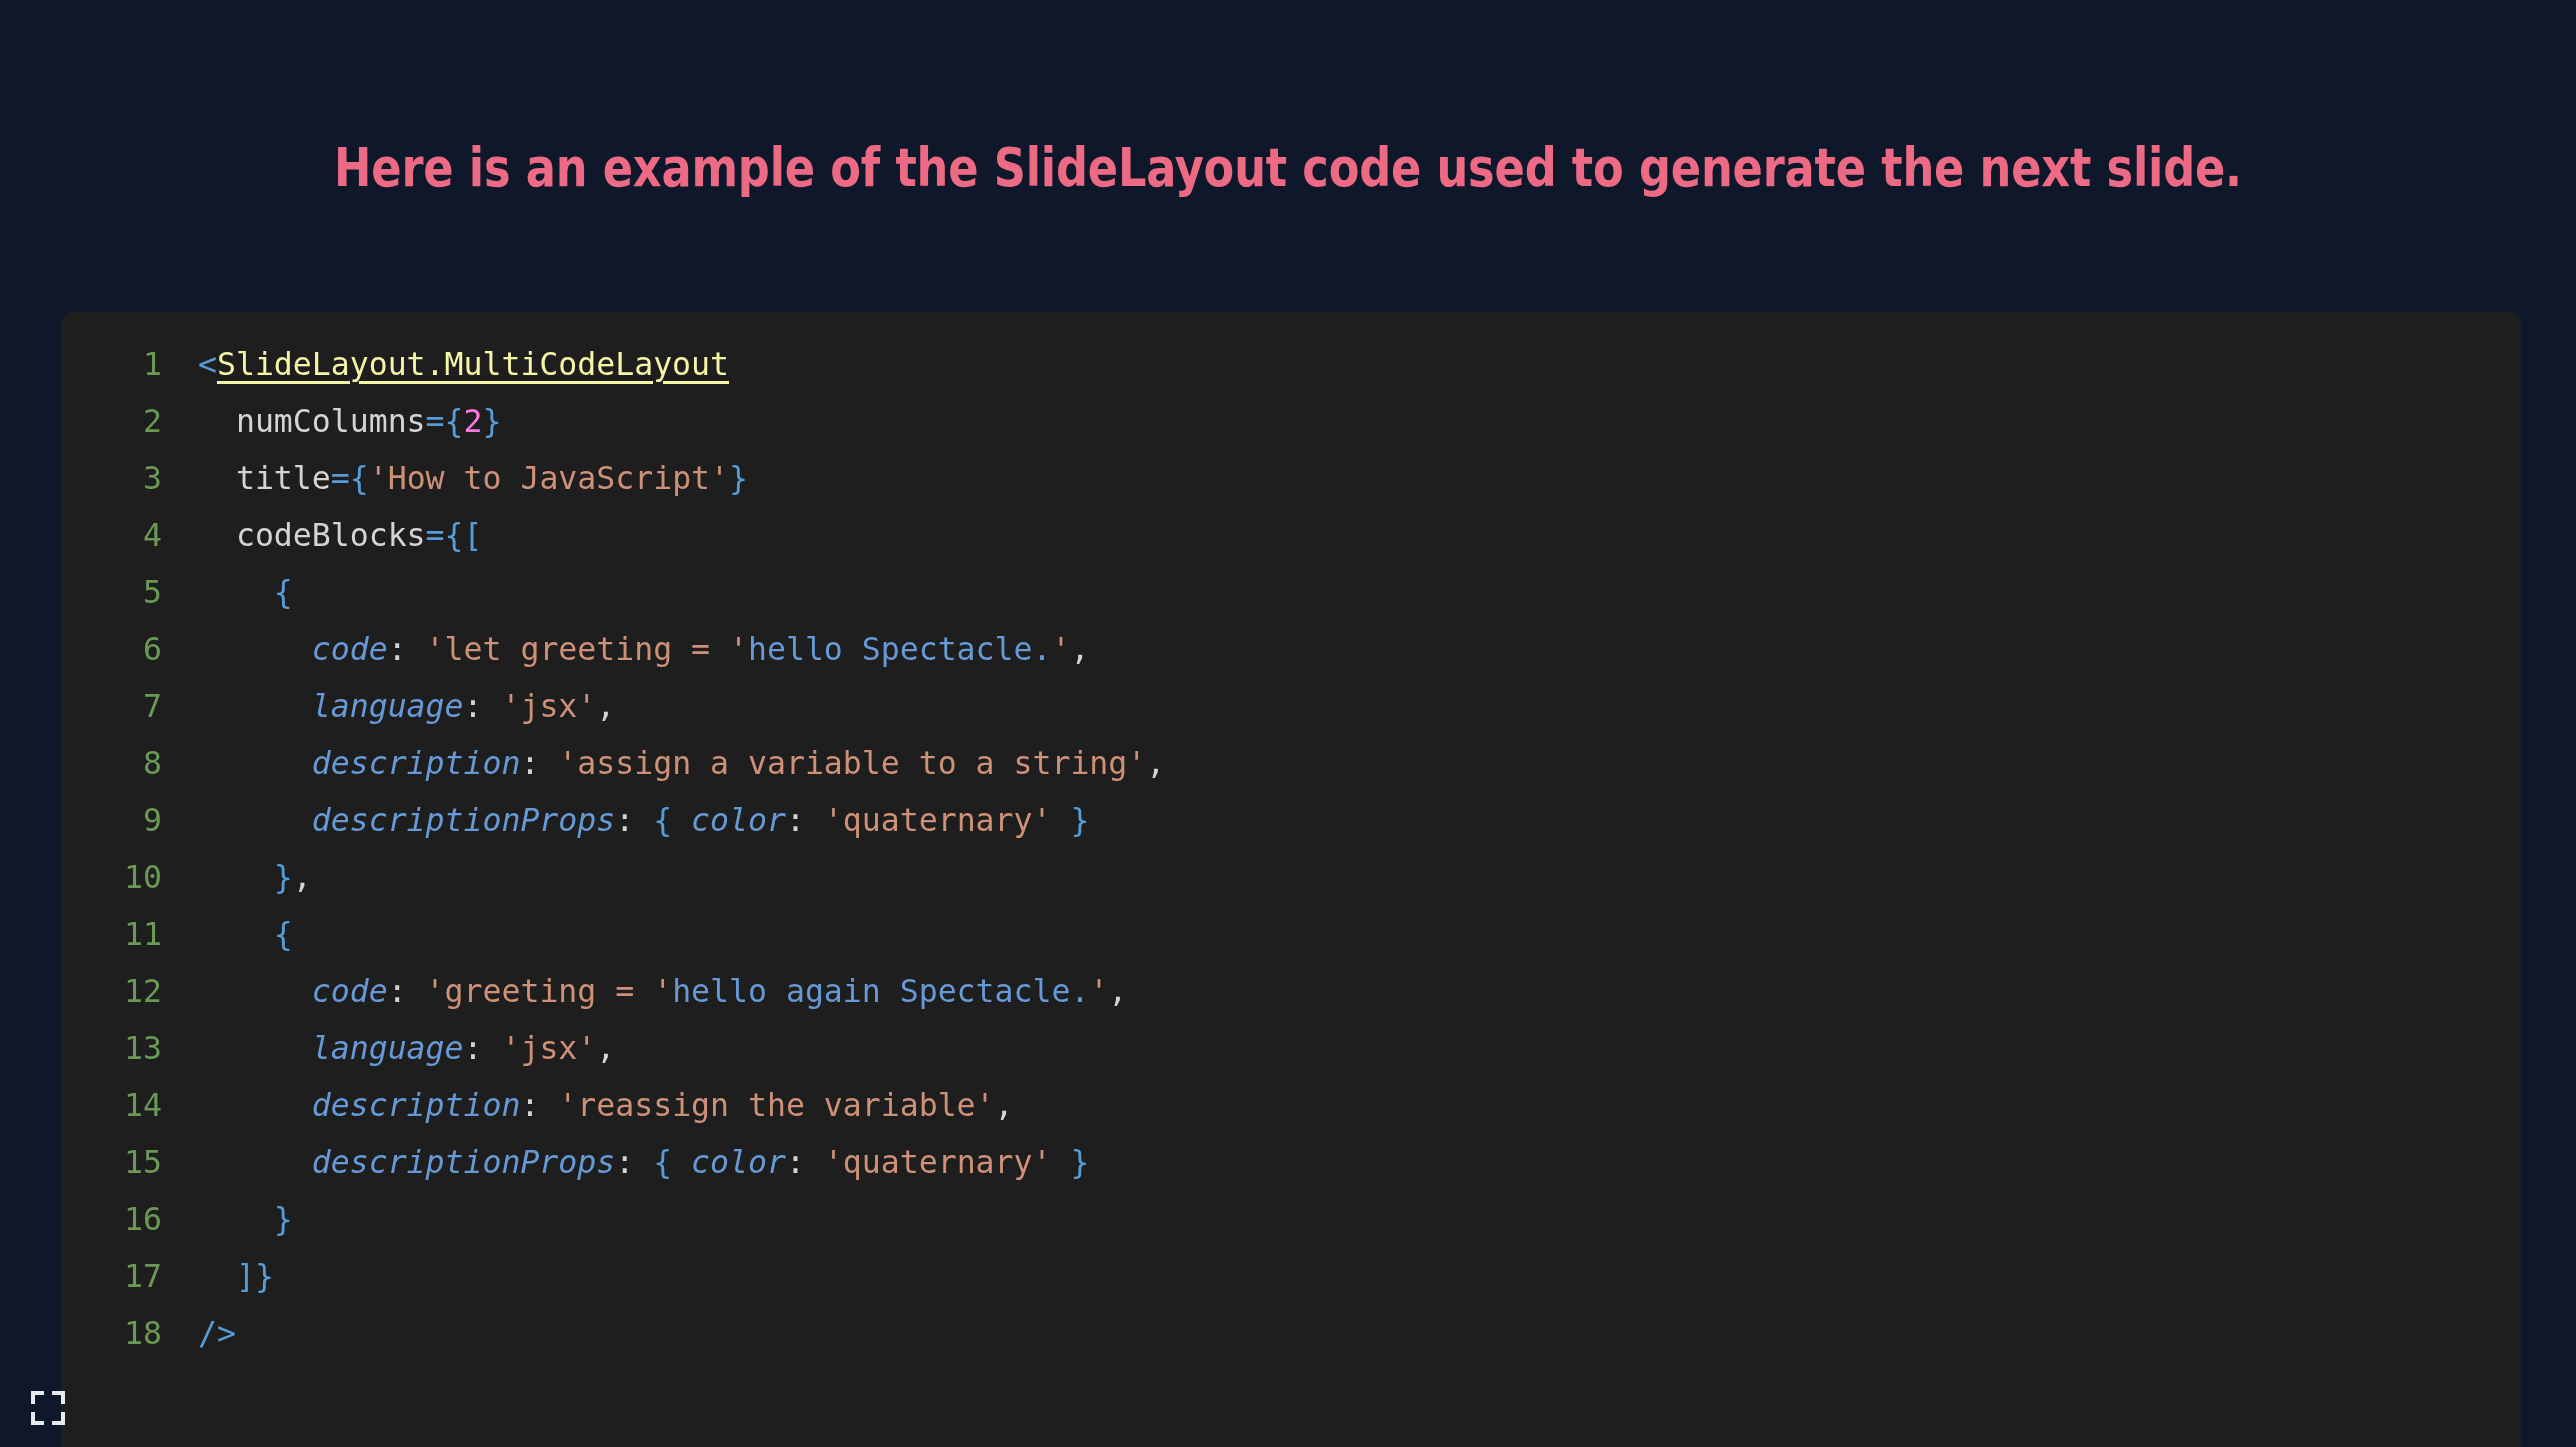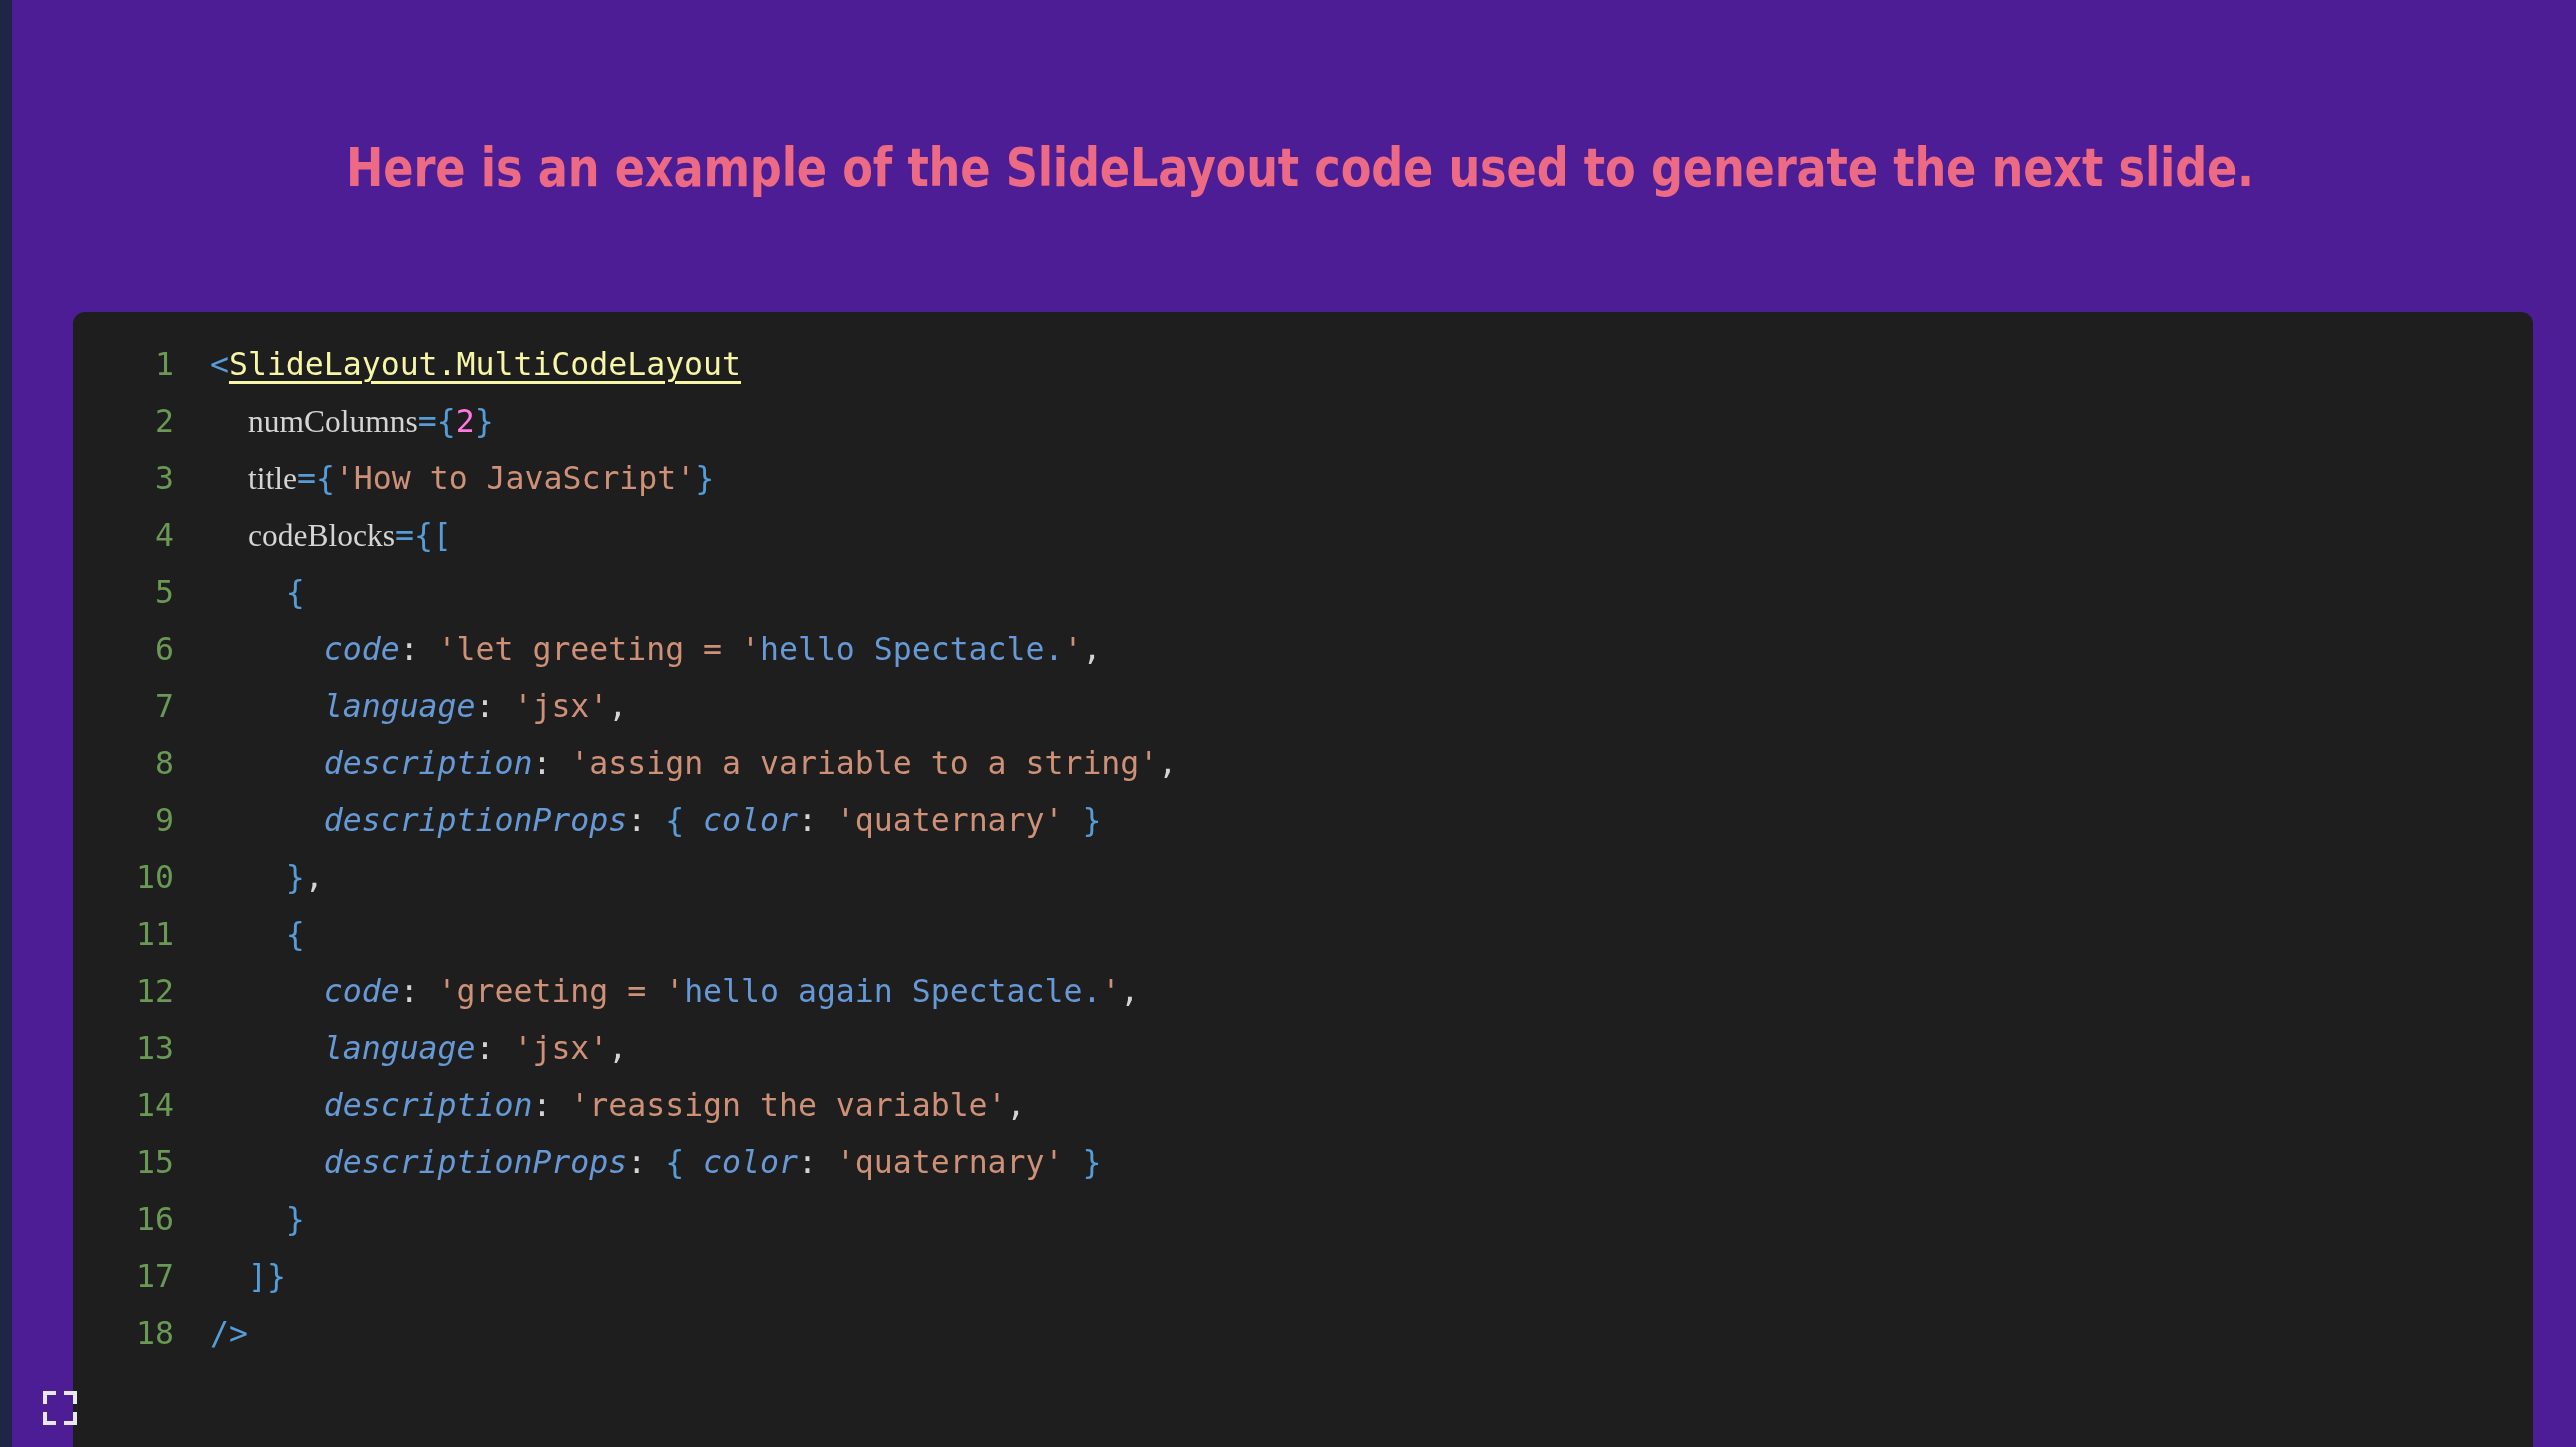--- a/index.html
+++ b/index.html
@@ -11,22 +11,21 @@
     width: 2576px;
     height: 1447px;
     overflow: hidden;
     font-family: "Liberation Sans", sans-serif;
     position: relative;
   }
 
   #slide {
     position: absolute;
     inset: 0;
-    background: #4c1d95;
-    margin-left: 12px;
+    background: #0f172a;
   }
 
   
   #slide-title {
     position: absolute;
     top: 136px;
     left: 0;
     width: 2576px;
     text-align: center;
     color: #ed6a85;
@@ -71,21 +70,21 @@
   .ln {
     display: inline-block;
     width: 101px;
     text-align: right;
     color: #6a9955;
     margin-right: 36px;
   }
 
   .tok-punct    { color: #569cd6; }
   .tok-tag      { color: #f6f6a6; text-decoration: underline; text-underline-offset: 6px; text-decoration-thickness: 2.6px; }
-  .tok-attr     { color: #d4d4d4; font-family: Liberation Serif, serif; }
+  .tok-attr     { color: #d4d4d4; }
   .tok-op       { color: #569cd6; }
   .tok-brace    { color: #569cd6; }
   .tok-num      { color: #ff79e1; }
   .tok-str      { color: #ce9178; text-align: center; }
   .tok-str-alt  { color: #6699d6; }
   .tok-key      { color: #6699d6; font-style: italic; }
   .tok-colon    { color: #d4d4d4; }
   .tok-plain    { color: #d4d4d4; }
 
   

